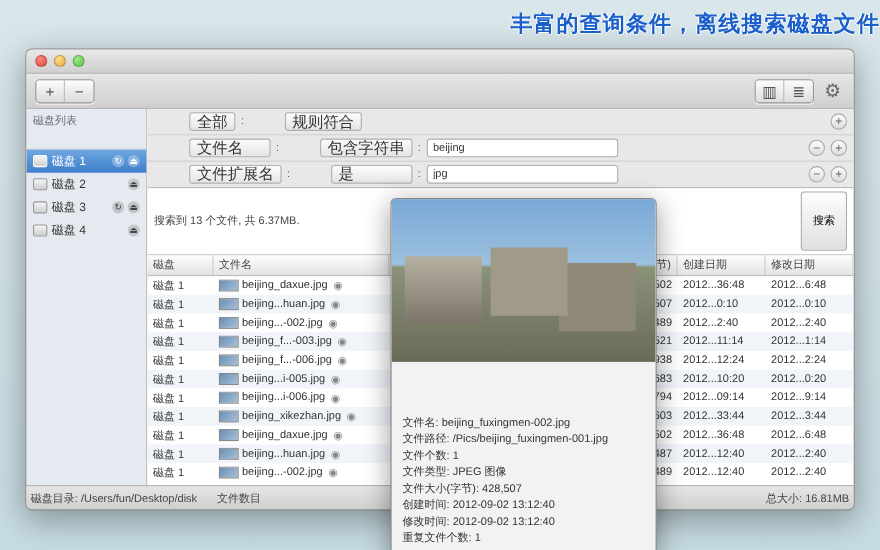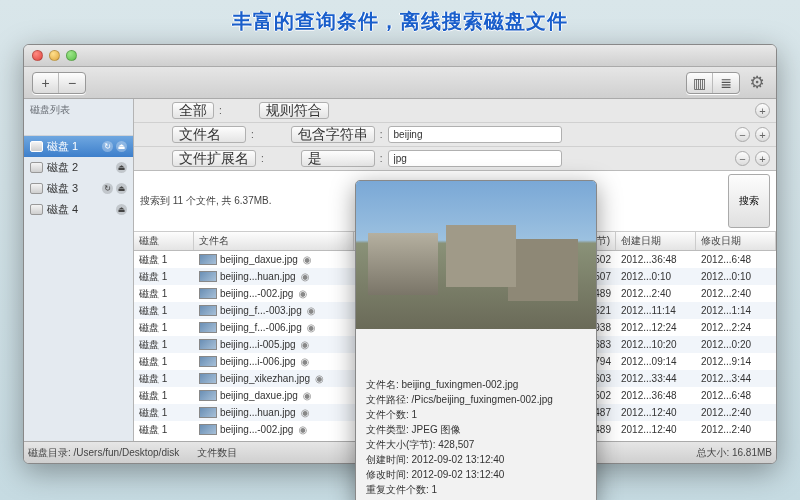--- a/index.html
+++ b/index.html
@@ -1,17 +1,17 @@
 <!DOCTYPE html>
 <html><head>
 <meta charset="utf-8">
 <style>
 * { box-sizing: border-box; margin: 0; padding: 0; font-family: "Lucida Grande", "Microsoft YaHei", sans-serif; }
 body { background: linear-gradient(180deg, #d9e6ea 0%, #c6dbe2 100%); width: 800px; height: 500px; overflow: hidden; position: relative; }
-.banner { text-align: center; font-size: 20px; font-weight: bold; color: #1a5fcc; text-shadow: 0 1px 0 #fff, 1px 0 0 #fff, -1px 0 0 #fff; padding: 8px 0 6px; letter-spacing: 1px; }
+.banner { text-align: right; font-size: 20px; font-weight: bold; color: #1a5fcc; text-shadow: 0 1px 0 #fff, 1px 0 0 #fff, -1px 0 0 #fff; padding: 8px 0 6px; letter-spacing: 1px; }
 .window { position: absolute; left: 23px; top: 44px; width: 754px; height: 420px; background: #ececec; border-radius: 6px; box-shadow: 0 8px 30px rgba(0,0,0,.35); border: 1px solid #888; overflow: hidden; }
 .titlebar { height: 22px; background: linear-gradient(#e9e9e9,#cfcfcf); border-bottom: 1px solid #aaa; display: flex; align-items: center; padding: 0 8px; position: relative; }
 .traffic { display: flex; gap: 6px; }
 .tl { width: 11px; height: 11px; border-radius: 50%; border: 1px solid rgba(0,0,0,.2); }
 .tl.r { background: radial-gradient(circle at 35% 30%, #ff8b82, #e0443e); }
 .tl.y { background: radial-gradient(circle at 35% 30%, #ffdf8c, #e0a73e); }
 .tl.g { background: radial-gradient(circle at 35% 30%, #9ee68a, #5cc14a); }
 .wtitle { position: absolute; left: 0; right: 0; text-align: center; font-size: 12px; color: #444; text-shadow: 0 1px 0 #fff; }
 .toolbar { height: 32px; background: linear-gradient(#e6e6e6,#cfcfcf); border-bottom: 1px solid #aaa; display: flex; align-items: center; padding: 0 8px; gap: 6px; }
 .segbtn { display: flex; border: 1px solid #999; border-radius: 4px; overflow: hidden; background: linear-gradient(#fdfdfd,#dcdcdc); box-shadow: 0 1px 0 #fff; }
@@ -151,21 +151,21 @@
               <span style="font-size:10px;color:#555">:</span>
               <input class="txtin" value="jpg" style="">
               <div class="spacer"></div>
               <div class="circ">−</div>
               <div class="circ">+</div>
             </div>
           </div>
       </div>
 
       <div class="resultbar">
-        <span>搜索到 11 个文件, 共 6.37MB.</span>
+        <span>搜索到 13 个文件, 共 6.37MB.</span>
         <button class="searchbtn">搜索</button>
       </div>
 
       <div class="tblhdr">
         <div class="c-disk">磁盘</div>
         <div class="c-name">文件名</div>
         <div class="c-gap"></div>
         <div class="c-size">小(字节)</div>
         <div class="c-date">创建日期</div>
         <div class="c-date">修改日期</div>
@@ -312,21 +312,21 @@
     <span>文件数目</span>
     <div class="spacer"></div>
     <span><span>总大小:</span> <span>16.81MB</span></span>
   </div>
 </div>
 
 <div class="preview">
   <div class="previmg"></div>
   <div class="prevmeta" id="prevmeta">
       <div>文件名: beijing_fuxingmen-002.jpg</div>
-      <div>文件路径: /Pics/beijing_fuxingmen-002.jpg</div>
+      <div>文件路径: /Pics/beijing_fuxingmen-001.jpg</div>
       <div>文件个数: 1</div>
       <div>文件类型: JPEG 图像</div>
       <div>文件大小(字节): 428,507</div>
       <div>创建时间: 2012-09-02  13:12:40</div>
       <div>修改时间: 2012-09-02  13:12:40</div>
       <div>重复文件个数: 1</div>
     </div>
 </div>
 
 </body></html>

